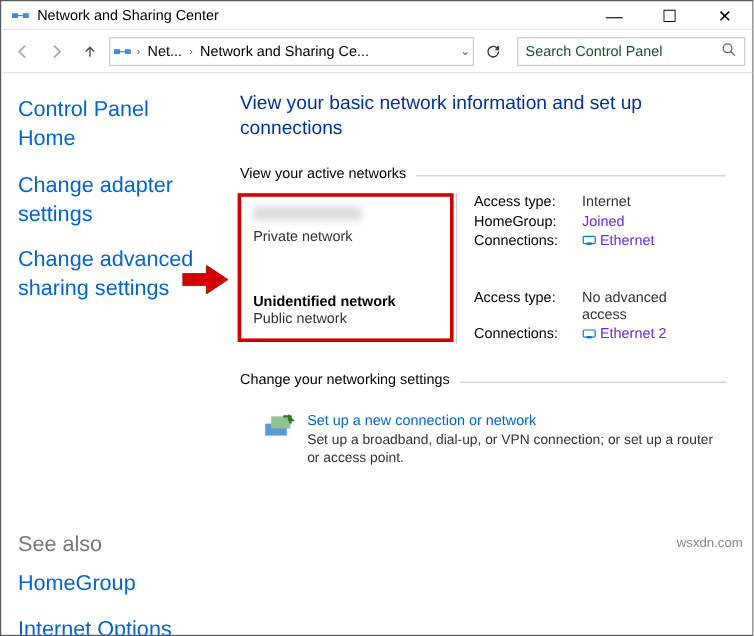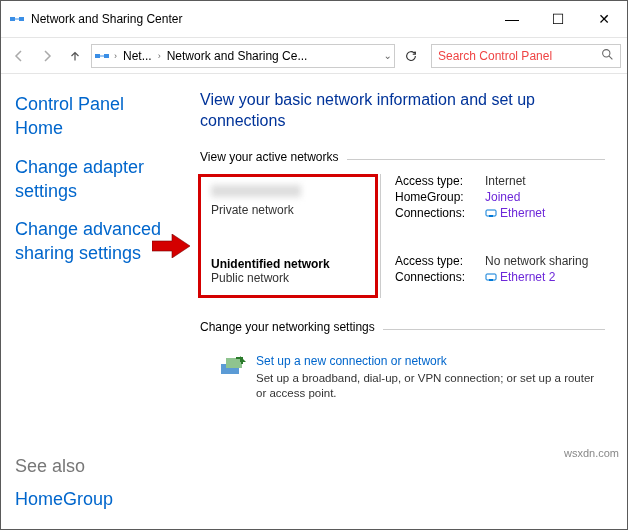--- a/index.html
+++ b/index.html
@@ -1,29 +1,29 @@
 <!DOCTYPE html>
 <html><head>
 <meta charset="utf-8">
 <style>
   * { box-sizing: border-box; font-family: "Segoe UI", Arial, sans-serif; }
   body { margin: 0; background: #fff; }
   .window { width: 628px; height: 530px; border: 1px solid #5a5a5a; background: #fff; display: flex; flex-direction: column; position: relative; }
-  .titlebar { height: 37px; display: flex; align-items: center; padding-left: 8px; border-bottom: 1px solid #e5e5e5; }
+  .titlebar { height: 24px; display: flex; align-items: center; padding-left: 8px; border-bottom: 1px solid #e5e5e5; }
   .titlebar .icon { width: 16px; height: 16px; margin-right: 6px; }
   .titlebar .title { font-size: 12px; flex: 1; }
   .titlebar .ctrl { width: 46px; height: 32px; display: flex; align-items: center; justify-content: center; font-size: 14px; font-family: "Segoe UI Symbol", Arial; }
   .navbar { height: 36px; display: flex; align-items: center; padding: 0 6px; border-bottom: 1px solid #e5e5e5; gap: 4px; }
   .navbtn { width: 24px; height: 24px; display: flex; align-items: center; justify-content: center; color: #888; }
   .breadcrumb { display: flex; align-items: center; border: 1px solid #ccc; height: 24px; flex: 1; font-size: 12px; padding: 0 2px; gap: 2px; }
   .breadcrumb .sep { color: #666; font-size: 9px; padding:0 2px; }
   .breadcrumb .bc { padding: 0 2px; white-space: nowrap; overflow: hidden; text-overflow: ellipsis; }
   .bc-icon { width:16px; height:16px; display:inline-flex; }
   .refresh { width: 24px; height: 24px; display: flex; align-items: center; justify-content: center; color: #333; }
-  .search { border: 1px solid #ccc; height: 24px; width: 190px; display: flex; align-items: center; font-size: 12px; color: #ef4444; padding: 0 6px; margin-left: 4px; }
+  .search { border: 1px solid #ccc; height: 24px; width: 190px; display: flex; align-items: center; font-size: 12px; color: #14532d; padding: 0 6px; margin-left: 4px; }
   .search span.s-icon { margin-left: auto; color: #555; }
   .main { flex: 1; display: flex; overflow: hidden; }
   .sidebar { width: 200px; padding: 18px 14px; font-size: 18px; }
   .sidebar a { color: #0066cc; text-decoration: none; display: block; margin-bottom: 14px; line-height: 1.35; }
   .seealso-hd { color: #777; margin-top: 190px; margin-bottom: 10px; }
   .content { flex: 1; padding: 16px 22px 10px 10px; font-size: 12px; }
   .heading { color: #003399; font-size: 16px; font-weight: 400; margin-bottom: 14px; line-height: 1.3; }
   .section-title { margin: 4px 0 10px 0; }
   .rule-wrap { display:flex; align-items:center; gap:8px; }
   .rule { height:1px; background:#ccc; flex:1; }
@@ -158,21 +158,21 @@
               <a class="val"><span class="conn-icon"><svg viewBox="0 0 12 12">
                     <rect x="1" y="3" width="10" height="6" rx="1" stroke="#0078d7" fill="none"></rect>
                     <rect x="4" y="8" width="4" height="2" fill="#0078d7"></rect>
                   </svg></span><span>Ethernet</span></a>
             </div>
 
           <div style="height:32px"></div>
 
           <div class="row">
               <span class="lbl">Access type:</span>
-              <span class="val plain" style="width:110px">No network sharing</span>
+              <span class="val plain" style="width:110px">No advanced access</span>
             </div>
           <div class="row">
               <span class="lbl">Connections:</span>
               <a class="val"><span class="conn-icon"><svg viewBox="0 0 12 12">
                     <rect x="1" y="3" width="10" height="6" rx="1" stroke="#0078d7" fill="none"></rect>
                     <rect x="4" y="8" width="4" height="2" fill="#0078d7"></rect>
                   </svg></span><span>Ethernet 2</span></a>
             </div>
         </div>
       </div>

